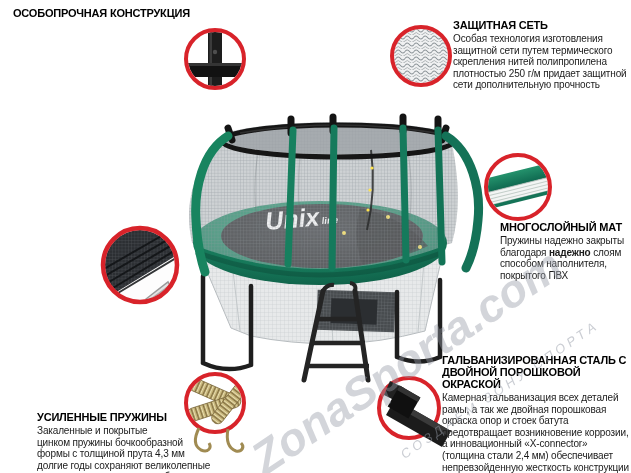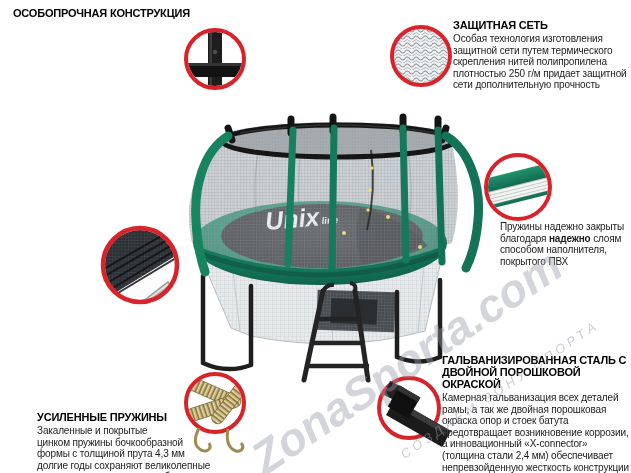--- a/index.html
+++ b/index.html
@@ -228,20 +228,21 @@
     <div class="ttl">ЗАЩИТНАЯ СЕТЬ</div>
     <div class="bdy">Особая технология изготовления
 защитной сети путем термического
 скрепления нитей полипропилена
 плотностью 250 г/м придает защитной
 сети дополнительную прочность</div>
   </div>
 
 
   <div class="block b-pad">
+    <div class="ttl">МНОГОСЛОЙНЫЙ МАТ</div>
     <div class="bdy"><span>Пружины надежно закрыты
 благодаря </span><b>надежно</b><span> слоям
 способом наполнителя,
 покрытого ПВХ</span></div>
   </div>
 
   <div class="block b-springs">
     <div class="ttl">УСИЛЕННЫЕ ПРУЖИНЫ</div>
     <div class="bdy">Закаленные и покрытые
 цинком пружины бочкообразной

